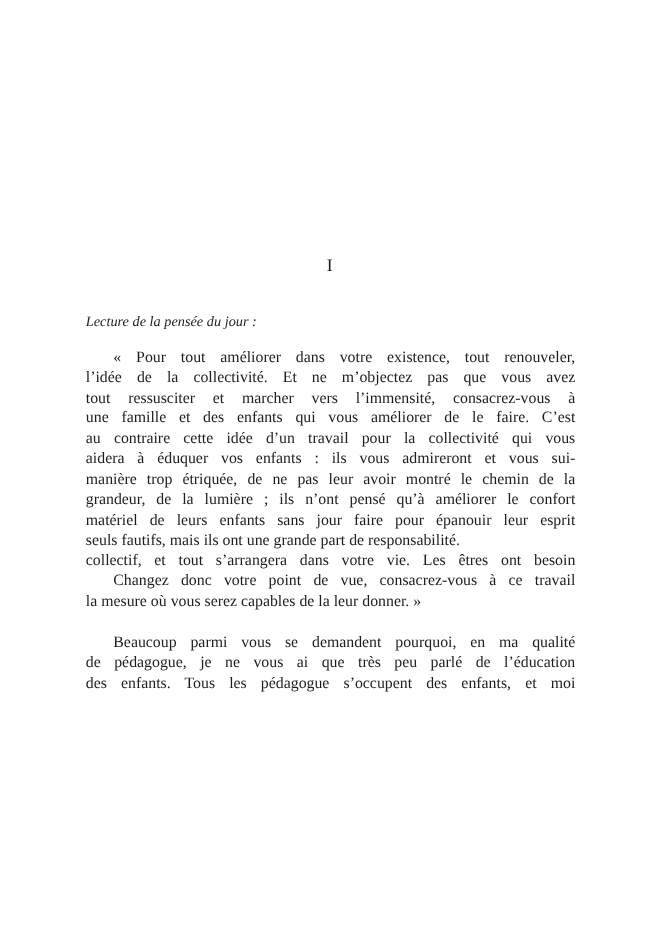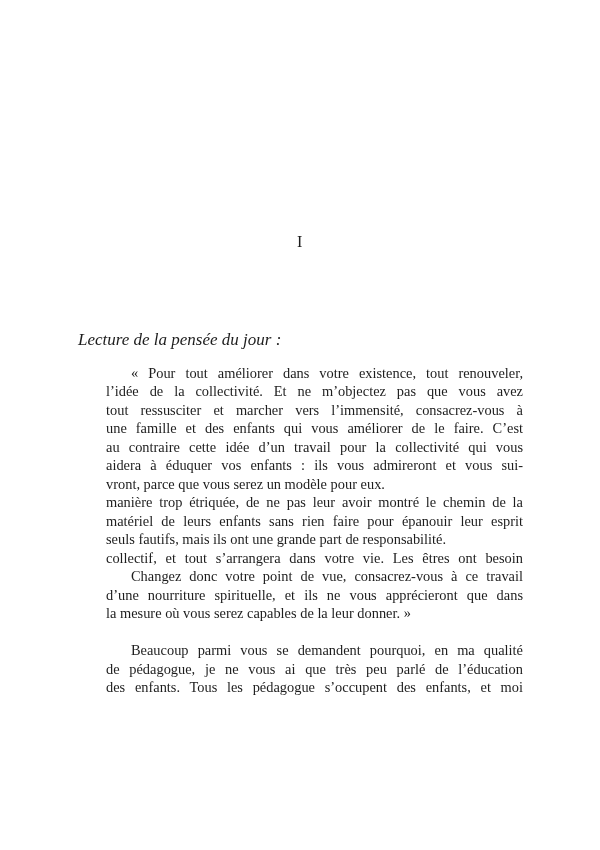--- a/index.html
+++ b/index.html
@@ -14,34 +14,33 @@
     overflow: hidden;
   }
   .chapter-heading {
     padding-top: 233px;
     text-align: center;
     font-size: 16px;
     line-height: 18px;
     letter-spacing: 0.5px;
   }
   .reading-caption {
-    margin: 80px 77px 0 78px;
+    margin: 32px 77px 0 78px;
     font-style: italic;
-    font-size: 17px;
+    font-size: 13px;
     line-height: 18.5px;
   }
   .textblock {
     margin: 14px 77px 0 78px;
     font-size: 14.4px;
     line-height: 18.5px;
   }
   .ln {
     text-align: justify;
     text-align-last: justify;
-    margin-left: 28px;
   }
   .ln.last { text-align-last: left; }
   .ln.first { text-indent: 25px; }
   .para-gap { height: 18.5px; }
 </style>
 </head>
 <body>
 
 <div class="page">
 
@@ -50,29 +49,28 @@
   <div class="reading-caption">Lecture de la pensée du jour :</div>
 
   <div class="textblock">
 
     <div class="ln first">« Pour tout améliorer dans votre existence, tout renouveler,</div>
     <div class="ln">l’idée de la collectivité. Et ne m’objectez pas que vous avez</div>
     <div class="ln">tout ressusciter et marcher vers l’immensité, consacrez-vous à</div>
     <div class="ln">une famille et des enfants qui vous améliorer de le faire. C’est</div>
     <div class="ln">au contraire cette idée d’un travail pour la collectivité qui vous</div>
     <div class="ln">aidera à éduquer vos enfants : ils vous admireront et vous sui-</div>
-    <div class="ln last">vront, parce que vous serez un modèle pour eux.</div>
 
     <div class="ln">manière trop étriquée, de ne pas leur avoir montré le chemin de la</div>
-    <div class="ln">matériel de leurs enfants sans rien faire pour épanouir leur esprit</div>
+    <div class="ln">grandeur, de la lumière ; ils n’ont pensé qu’à améliorer le confort</div>
+    <div class="ln">matériel de leurs enfants sans jour faire pour épanouir leur esprit</div>
     <div class="ln last">seuls fautifs, mais ils ont une grande part de responsabilité.</div>
 
     <div class="ln">collectif, et tout s’arrangera dans votre vie. Les êtres ont besoin</div>
     <div class="ln first">Changez donc votre point de vue, consacrez-vous à ce travail</div>
-    <div class="ln">d’une nourriture spirituelle, et ils ne vous apprécieront que dans</div>
     <div class="ln last">la mesure où vous serez capables de la leur donner. »</div>
 
     <div class="para-gap"></div>
 
     <div class="ln first">Beaucoup parmi vous se demandent pourquoi, en ma qualité</div>
     <div class="ln">de pédagogue, je ne vous ai que très peu parlé de l’éducation</div>
     <div class="ln">des enfants. Tous les pédagogue s’occupent des enfants, et moi</div>
 
   </div>
 </div>

